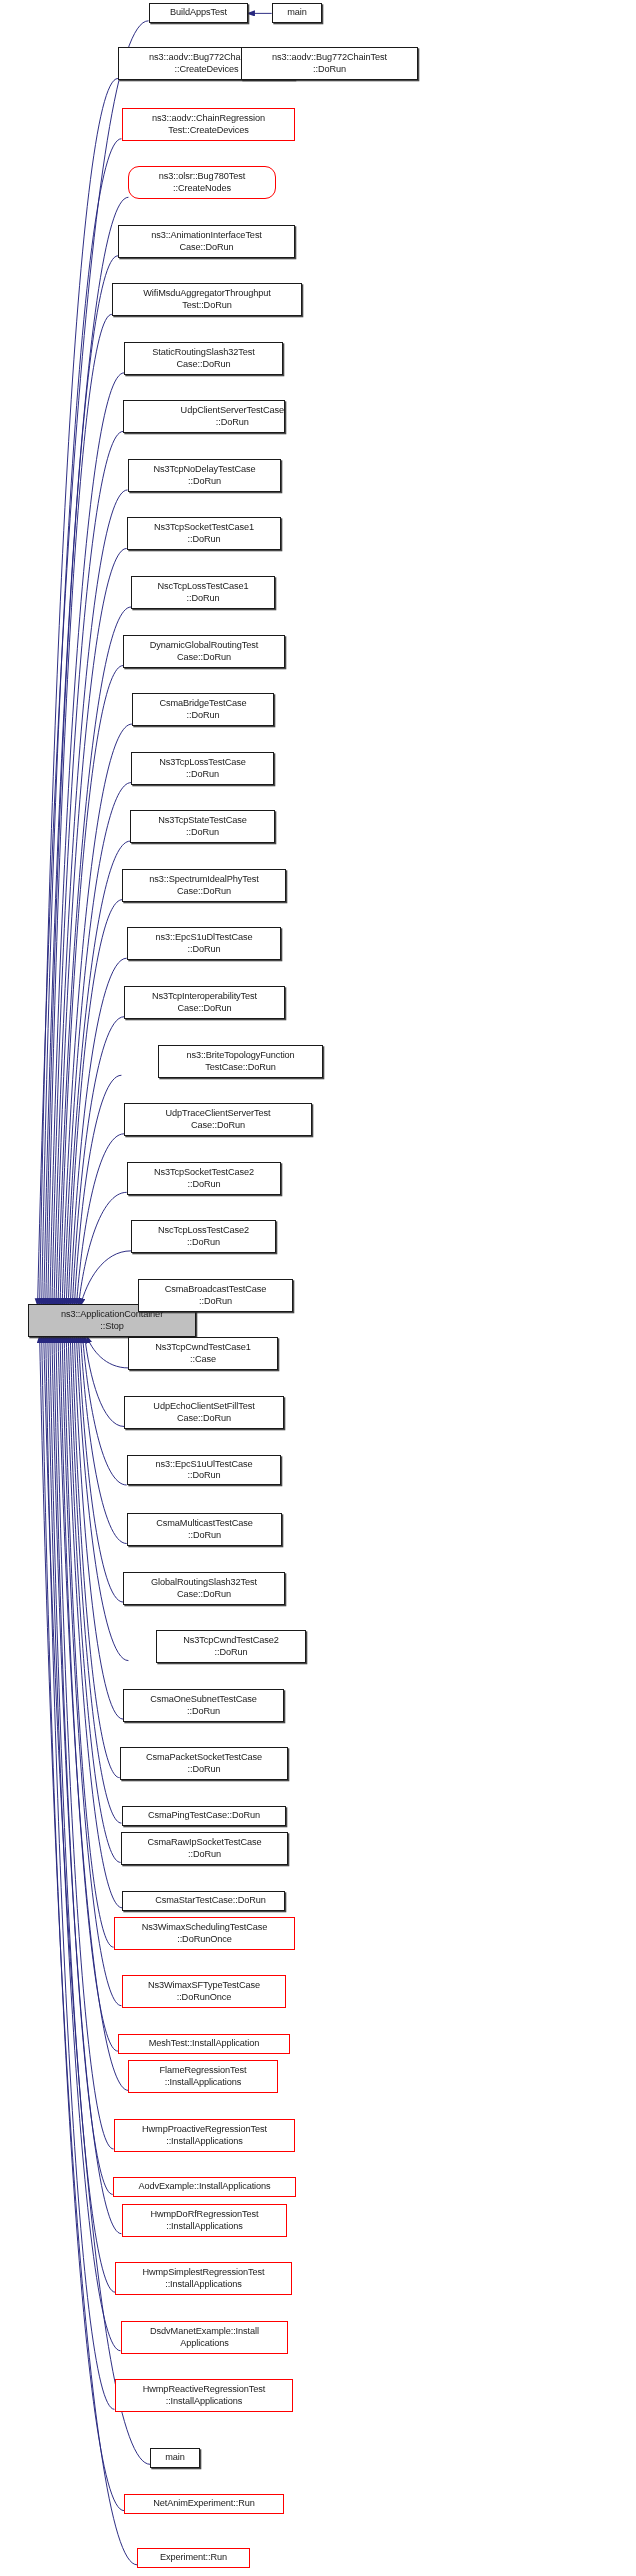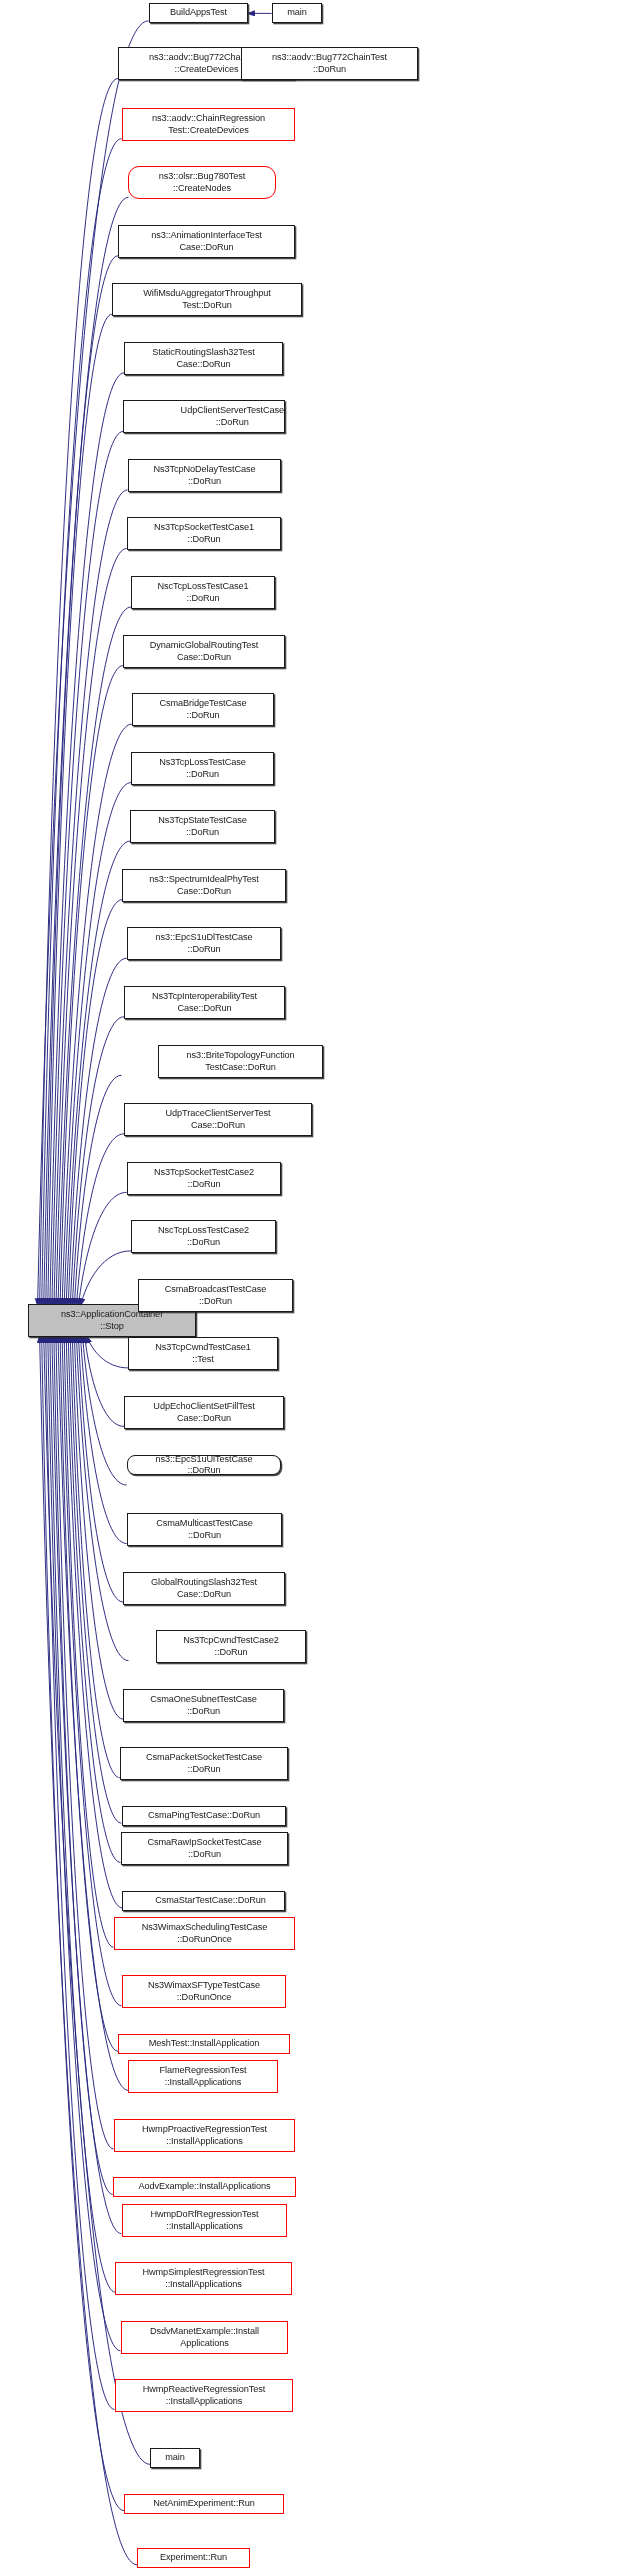--- a/index.html
+++ b/index.html
@@ -157,24 +157,24 @@
 TestCase::DoRun</span></div>
     <div class="node plain" style="left: 124px; top: 1103px; width: 188px; height: 33px;"><span>UdpTraceClientServerTest
 Case::DoRun</span></div>
     <div class="node plain" style="left: 127px; top: 1162px; width: 154px; height: 33px;"><span>Ns3TcpSocketTestCase2
 ::DoRun</span></div>
     <div class="node plain" style="left: 131px; top: 1220px; width: 145px; height: 33px;"><span>NscTcpLossTestCase2
 ::DoRun</span></div>
     <div class="node plain" style="left: 138px; top: 1279px; width: 155px; height: 33px;"><span>CsmaBroadcastTestCase
 ::DoRun</span></div>
     <div class="node plain" style="left: 128px; top: 1337px; width: 150px; height: 33px;"><span>Ns3TcpCwndTestCase1
-::Test</span></div>
+::Case</span></div>
     <div class="node plain" style="left: 124px; top: 1396px; width: 160px; height: 33px;"><span>UdpEchoClientSetFillTest
 Case::DoRun</span></div>
-    <div class="node plain" style="left: 127px; top: 1455px; width: 154px; height: 20px; border-radius: 8px;"><span>ns3::EpcS1uUlTestCase
+    <div class="node plain" style="left: 127px; top: 1455px; width: 154px; height: 30px;"><span>ns3::EpcS1uUlTestCase
 ::DoRun</span></div>
     <div class="node plain" style="left: 127px; top: 1513px; width: 155px; height: 33px;"><span>CsmaMulticastTestCase
 ::DoRun</span></div>
     <div class="node plain" style="left: 123px; top: 1572px; width: 162px; height: 33px;"><span>GlobalRoutingSlash32Test
 Case::DoRun</span></div>
     <div class="node plain" style="left: 128px; top: 1630px; width: 150px; height: 33px; margin-left: 28px;"><span>Ns3TcpCwndTestCase2
 ::DoRun</span></div>
     <div class="node plain" style="left: 123px; top: 1689px; width: 161px; height: 33px;"><span>CsmaOneSubnetTestCase
 ::DoRun</span></div>
     <div class="node plain" style="left: 120px; top: 1747px; width: 168px; height: 33px;"><span>CsmaPacketSocketTestCase

